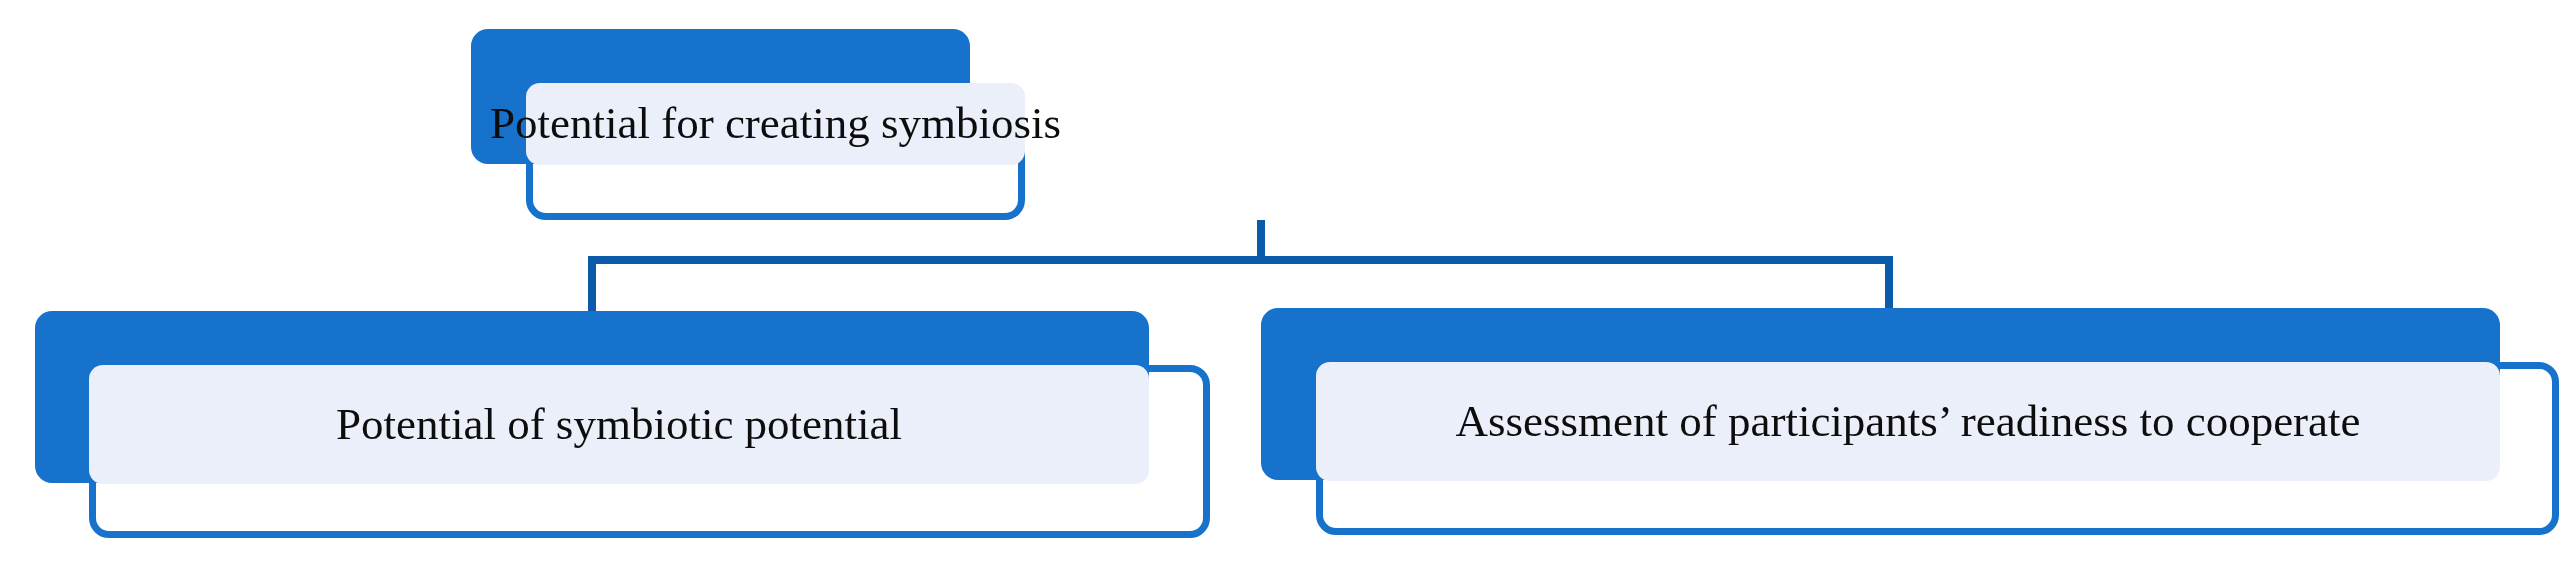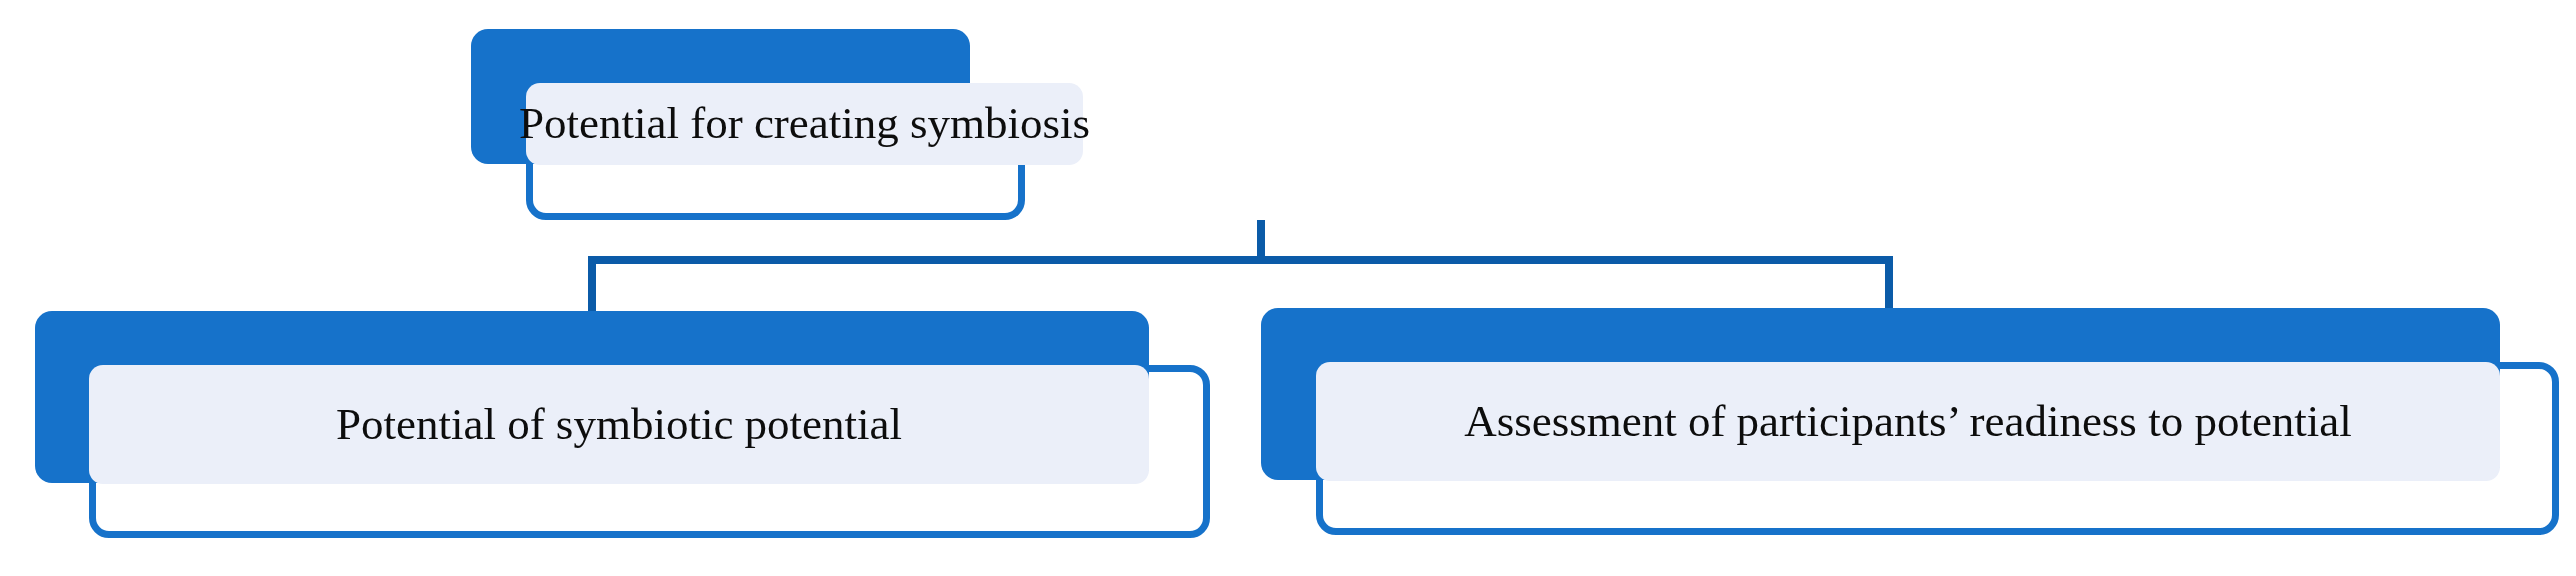--- a/index.html
+++ b/index.html
@@ -64,21 +64,21 @@
     font-family: "Liberation Serif", "DejaVu Serif", serif;
     font-weight: 400;
     line-height: 1.1;
     white-space: nowrap;
     text-align: center;
   }
 
   
   #root-node .node-shadow  { left: 471px; top: 29px;  width: 499px; height: 135px; }
   #root-node .node-outline { left: 526px; top: 83px; width: 499px; height: 137px; }
-  #root-node .node-panel   { left: 526px; top: 83px; width: 557px; height: 82px; }
+  #root-node .node-panel   { left: 526px; top: 83px; width: 499px; height: 82px; }
   #root-node .node-label   { font-size: 45px; }
 
   
   #child-left .node-shadow  { left: 35px;  top: 311px; width: 1114px; height: 172px; }
   #child-left .node-outline { left: 89px; top: 365px; width: 1121px; height: 173px; }
   #child-left .node-panel   { left: 89px; top: 365px; width: 1060px; height: 119px; }
   #child-left .node-label   { font-size: 45px; }
 
   
   #child-right .node-shadow  { left: 1261px; top: 308px; width: 1239px; height: 172px; }
@@ -115,18 +115,18 @@
     <div class="node-outline"></div>
     <div class="node-panel">
       <span class="node-label">Potential of symbiotic potential</span>
     </div>
   </div>
 
   <div class="node" id="child-right">
     <div class="node-shadow"></div>
     <div class="node-outline"></div>
     <div class="node-panel">
-      <span class="node-label">Assessment of participants’ readiness to potential</span>
+      <span class="node-label">Assessment of participants’ readiness to cooperate</span>
     </div>
   </div>
 
 </div>
 
 
 </body></html>

